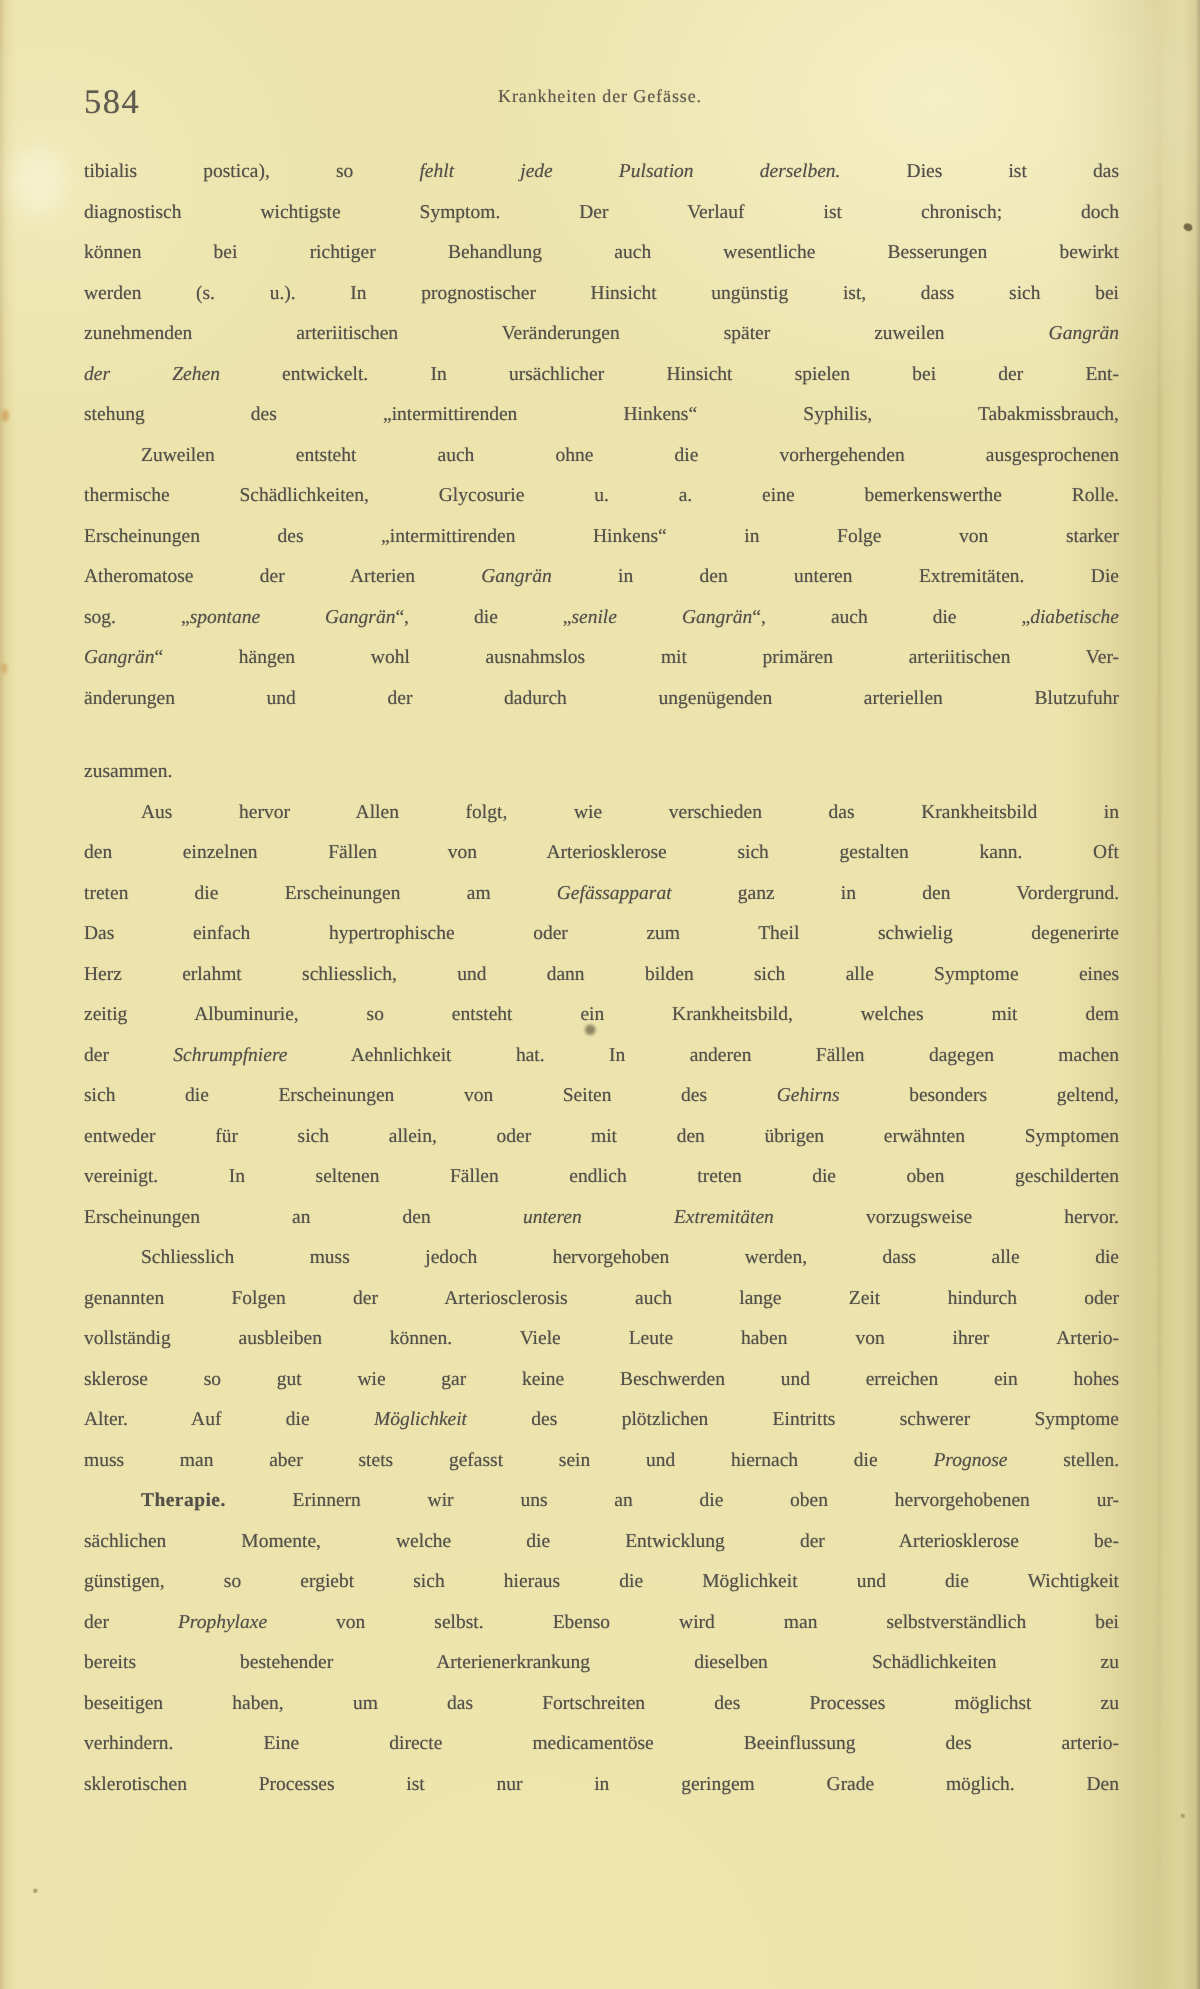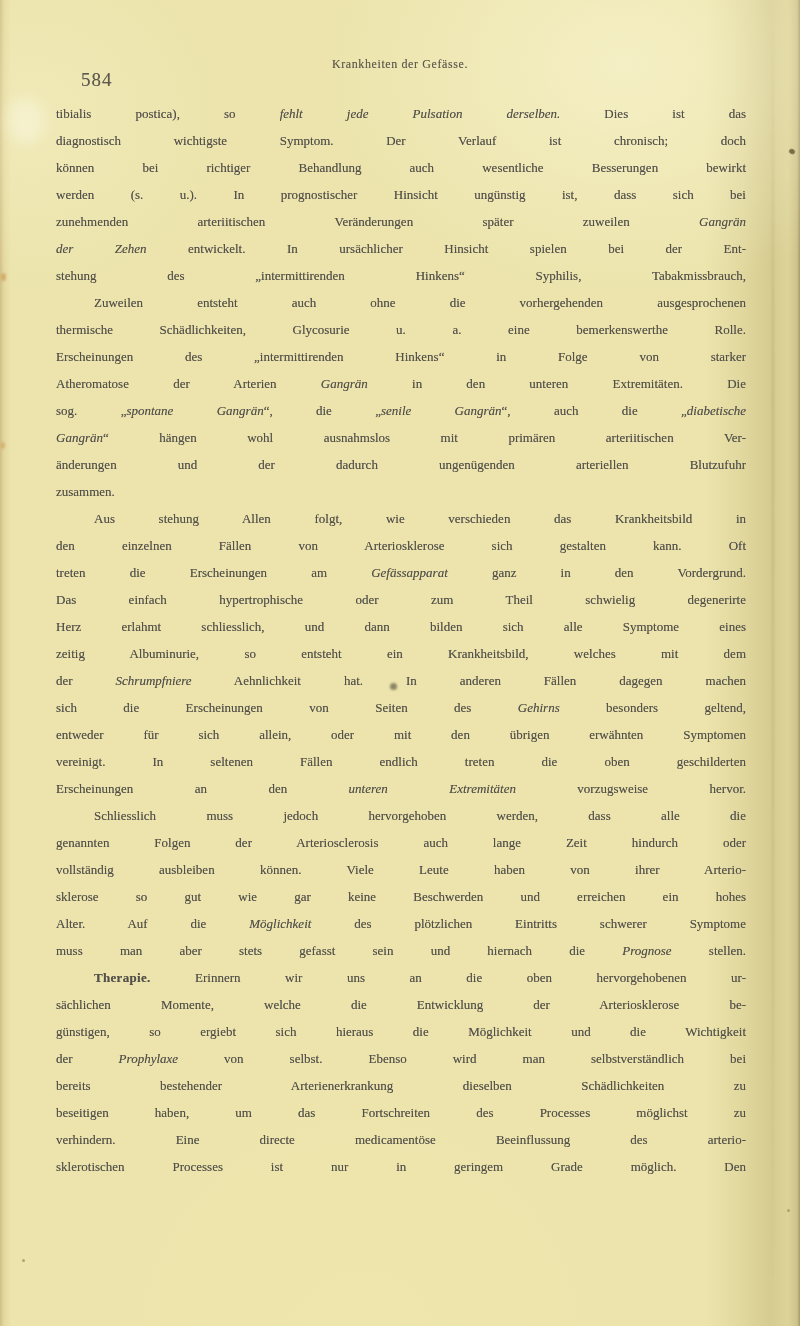--- a/index.html
+++ b/index.html
@@ -22,24 +22,23 @@
   .header-row {
     position: absolute;
     top: 52px; left: 0; right: 0;
     height: 24px;
     line-height: 24px;
     color: #5f5b4f;
     text-shadow: 0 0 0.6px rgba(95,91,79,0.55);
   }
   .page-number {
     position: absolute;
-    left: 56px; top: 16px;
-    font-size: 19px;
+    left: 56px; top: 4px;
+    font-size: 23px;
     letter-spacing: 1px;
-    margin-left: 25px;
   }
   .running-title {
     position: absolute;
     left: 0; right: 0;
     text-align: center;
     font-size: 12px;
     letter-spacing: 0.6px;
   }
   .body-block {
     position: absolute;
@@ -49,21 +48,21 @@
     color: #53504a;
     text-shadow: 0 0 0.6px rgba(83,80,74,0.55);
   }
   .line {
     height: 27px;
     line-height: 27px;
     text-align: justify;
     text-align-last: justify;
     white-space: normal;
   }
-  .line.left { text-align: left; text-align-last: left; }
+  .line.left { text-align: left; text-align-last: left; margin-top: 22px; }
   .line.indent { text-indent: 38px; }
   .it { font-style: italic; }
   .bd { font-weight: bold; letter-spacing: 0.3px; }
   .blemish { position: absolute; border-radius: 50%; pointer-events: none; }
   .stain-light { left: 8px; top: 98px; width: 36px; height: 46px;
     background: rgba(250,248,224,0.55); filter: blur(7px); }
   .dot-edge-1 { left: 1px; top: 273px; width: 5px; height: 8px;
     background: rgba(201,140,61,0.55); filter: blur(1px); }
   .dot-edge-2 { left: 1px; top: 442px; width: 4px; height: 7px;
     background: rgba(201,140,61,0.45); filter: blur(1px); }
@@ -100,21 +99,21 @@
       <div class="line"><span class="it">der Zehen</span><span> entwickelt. In ursächlicher Hinsicht spielen bei der Ent-</span></div>
       <div class="line"><span>stehung des „intermittirenden Hinkens“ Syphilis, Tabakmissbrauch,</span></div>
       <div class="line indent"><span>Zuweilen entsteht auch ohne die vorhergehenden ausgesprochenen</span></div>
       <div class="line"><span>thermische Schädlichkeiten, Glycosurie u. a. eine bemerkenswerthe Rolle.</span></div>
       <div class="line"><span>Erscheinungen des „intermittirenden Hinkens“ in Folge von starker</span></div>
       <div class="line"><span>Atheromatose der Arterien </span><span class="it">Gangrän</span><span> in den unteren Extremitäten. Die</span></div>
       <div class="line"><span>sog. „</span><span class="it">spontane Gangrän</span><span>“, die „</span><span class="it">senile Gangrän</span><span>“, auch die „</span><span class="it">diabetische</span></div>
       <div class="line"><span class="it">Gangrän</span><span>“ hängen wohl ausnahmslos mit primären arteriitischen Ver-</span></div>
       <div class="line"><span>änderungen und der dadurch ungenügenden arteriellen Blutzufuhr</span></div>
       <div class="line left"><span>zusammen.</span></div>
-      <div class="line indent"><span>Aus stehung Allen folgt, wie verschieden das Krankheitsbild in</span></div>
+      <div class="line indent"><span>Aus hervor Allen folgt, wie verschieden das Krankheitsbild in</span></div>
       <div class="line"><span>den einzelnen Fällen von Arteriosklerose sich gestalten kann. Oft</span></div>
       <div class="line"><span>treten die Erscheinungen am </span><span class="it">Gefässapparat</span><span> ganz in den Vordergrund.</span></div>
       <div class="line"><span>Das einfach hypertrophische oder zum Theil schwielig degenerirte</span></div>
       <div class="line"><span>Herz erlahmt schliesslich, und dann bilden sich alle Symptome eines</span></div>
       <div class="line"><span>zeitig Albuminurie, so entsteht ein Krankheitsbild, welches mit dem</span></div>
       <div class="line"><span>der </span><span class="it">Schrumpfniere</span><span> Aehnlichkeit hat. In anderen Fällen dagegen machen</span></div>
       <div class="line"><span>sich die Erscheinungen von Seiten des </span><span class="it">Gehirns</span><span> besonders geltend,</span></div>
       <div class="line"><span>entweder für sich allein, oder mit den übrigen erwähnten Symptomen</span></div>
       <div class="line"><span>vereinigt. In seltenen Fällen endlich treten die oben geschilderten</span></div>
       <div class="line"><span>Erscheinungen an den </span><span class="it">unteren Extremitäten</span><span> vorzugsweise hervor.</span></div>

